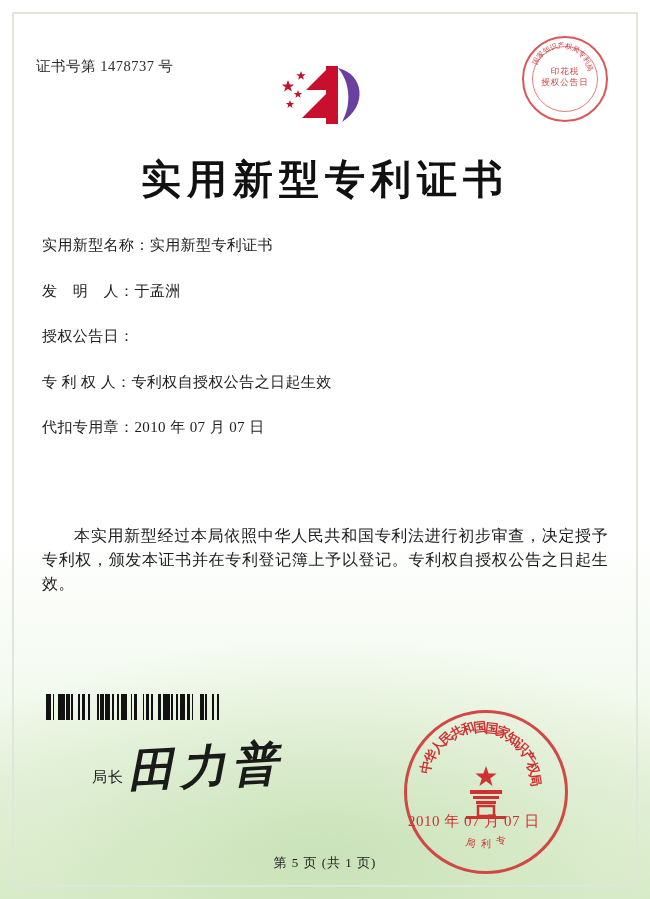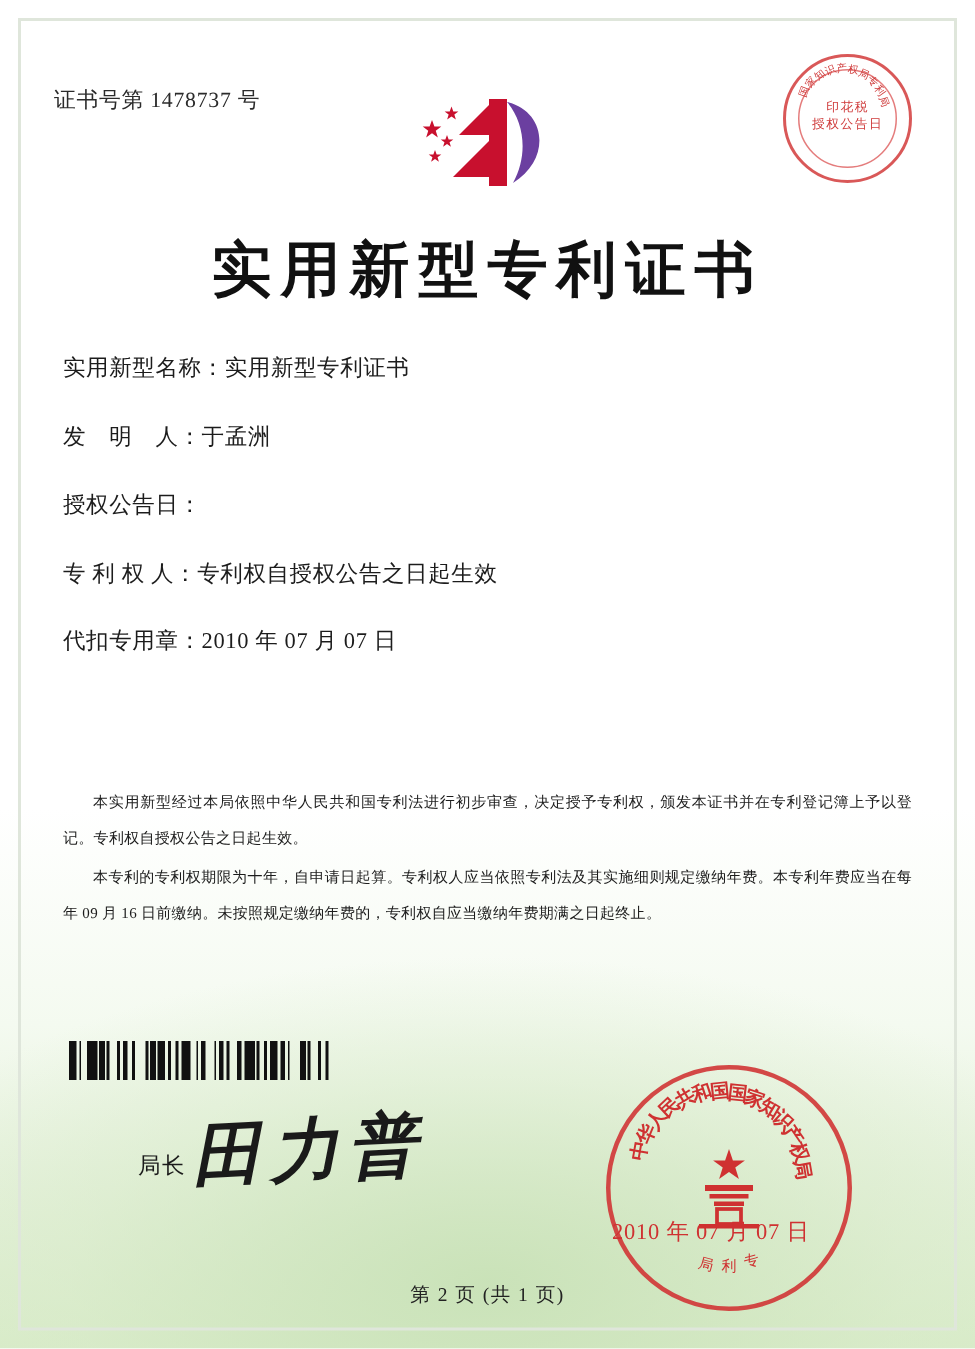--- a/index.html
+++ b/index.html
@@ -132,21 +132,21 @@
   .field-value {
     white-space: nowrap;
   }
 
   
   .body-text {
     position: absolute;
     left: 42px;
     top: 524px;
     width: 566px;
-    font-size: 10px;
+    font-size: 16px;
     line-height: 24px;
     color: #1c1c1c;
     text-align: justify;
     letter-spacing: 0.2px;
   }
   .body-text p {
     margin: 0 0 2px 0;
     text-indent: 2em;
   }
 
@@ -325,21 +325,20 @@
         <span class="field-value">专利权自授权公告之日起生效</span>
       </div>
       <div class="field-row">
         <span class="field-label">代扣专用章：</span>
         <span class="field-value">2010 年 07 月 07 日</span>
       </div>
     </div>
 
   <div class="body-text" id="bodyText">
       <p>本实用新型经过本局依照中华人民共和国专利法进行初步审查，决定授予专利权，颁发本证书并在专利登记簿上予以登记。专利权自授权公告之日起生效。</p>
-      <p>本专利的专利权期限为十年，自申请日起算。专利权人应当依照专利法及其实施细则规定缴纳年费。本专利年费应当在每年 09 月 16 日前缴纳。未按照规定缴纳年费的，专利权自应当缴纳年费期满之日起终止。</p>
     </div>
 
   <div class="barcode" id="barcode">
       <i style="width: 5.1px; background: rgb(17, 17, 17);"></i>
       <i style="width: 1.7px; background: transparent;"></i>
       <i style="width: 1.7px; background: rgb(17, 17, 17);"></i>
       <i style="width: 3.4px; background: transparent;"></i>
       <i style="width: 6.8px; background: rgb(17, 17, 17);"></i>
       <i style="width: 1.7px; background: transparent;"></i>
       <i style="width: 3.4px; background: rgb(17, 17, 17);"></i>
@@ -430,15 +429,15 @@
         <rect x="14" y="26" width="32" height="4" fill="#cf3131"></rect>
         <rect x="17" y="32" width="26" height="3" fill="#cf3131"></rect>
         <rect x="20" y="37" width="20" height="3" fill="#cf3131"></rect>
         <rect x="22" y="42" width="16" height="10" fill="none" stroke="#cf3131" stroke-width="2.5"></rect>
         <rect x="10" y="52" width="40" height="3" fill="#cf3131"></rect>
       </svg>
     </div>
   </div>
   <div class="stamp-date">2010 年 07 月 07 日</div>
 
-  <div class="footer">第 2 页 (共 1 页)</div>
+  <div class="footer">第 5 页 (共 1 页)</div>
 
 </div>
 
 </body></html>

